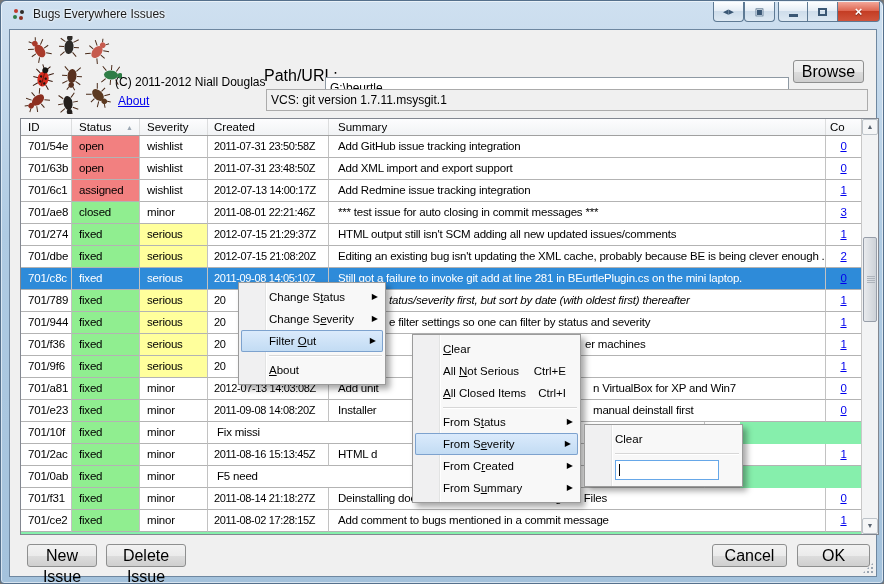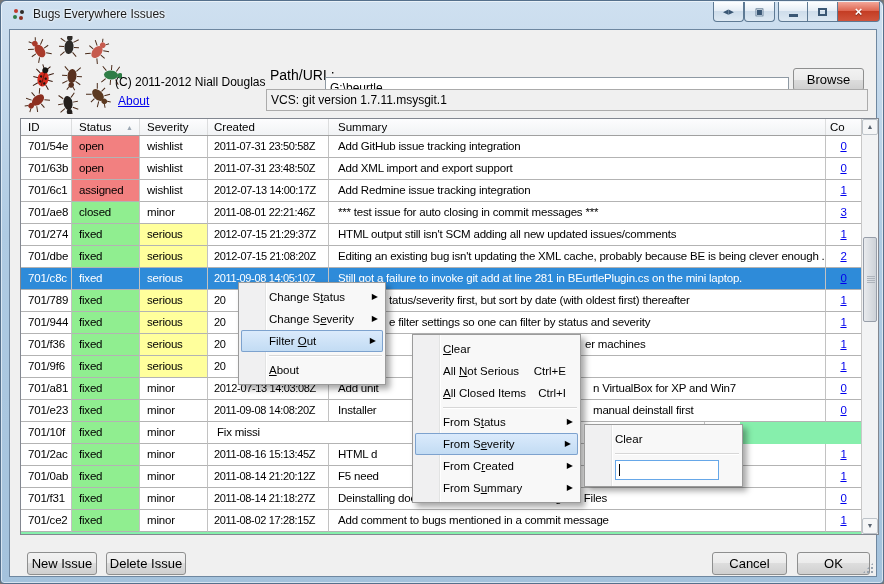--- a/index.html
+++ b/index.html
@@ -33,27 +33,27 @@
     color:#fff; font-size:13px; font-weight:bold; text-shadow:0 1px 1px rgba(0,0,0,.4);}
   .glyph-min{width:9px; height:3px; background:#3A5774; margin-top:8px;}
   .glyph-max{width:9px; height:8px; border:2px solid #3A5774; background:transparent;}
   
   .content{position:absolute; left:8px; top:28px; width:868px; height:548px;
     background:#F0F0F0; border:1px solid #6E87A0;}
   .logo{position:absolute; left:12px; top:6px;}
   .app-title{position:absolute; left:104px; top:10px; font-size:26px; color:#000;}
   .copyright{position:absolute; left:105px; top:45px; font-size:12px; color:#000;}
   .about-link{position:absolute; left:108px; top:64px; font-size:12px; color:#0000EE; text-decoration:underline; cursor:pointer;}
-  .path-label{position:absolute; left:260px; top:37px; font-size:14px;}
+  .path-label{position:absolute; left:254px; top:37px; font-size:16px;}
   .textbox{position:absolute; background:#fff; border:1px solid #8E99A3; font-size:12px; line-height:20px; padding:0 4px; overflow:hidden;}
   .path-input{left:315px; top:31px; width:464px; height:22px;margin-top:16px;}
   .vcs-field{left:256px; top:59px; width:602px; height:22px; background:#F0F0F0; border-color:#ABABAB; color:#000;}
   .btn{position:absolute; height:23px; border:1px solid #8E8F8F; border-radius:3px;
     background:linear-gradient(#F2F2F2,#EBEBEB 50%,#DDDDDD 50%,#CFCFCF);
-    font-size:13px; font-family:inherit; color:#000; text-align:center; line-height:21px; cursor:pointer;margin-top:8px;}
+    font-size:16px; font-family:inherit; color:#000; text-align:center; line-height:21px; cursor:pointer;}
   .browse-btn{left:783px; top:30px; width:71px;}
   .newissue-btn{left:17px; top:514px; width:70px;}
   .delissue-btn{left:96px; top:514px; width:80px;}
   .cancel-btn{left:702px; top:514px; width:75px;}
   .ok-btn{left:787px; top:514px; width:73px;}
   
   .table{position:absolute; left:10px; top:88px; width:859px; height:417px; background:#86efac; border:1px solid #828790; overflow:hidden;}
   .thead{display:flex; height:17px; background:linear-gradient(#FDFDFE,#F1F3F5); border-bottom:1px solid #A0A0A0;}
   .th{font-size:11.5px; line-height:16px; padding-left:7px; border-right:1px solid #DCDDDE; color:#000; position:relative; cursor:pointer;}
   .tr{display:flex; height:22px;}
@@ -239,21 +239,21 @@
     <div class="td c-sev sv-yellow">serious</div>
     <div class="td c-created">2011-09-08 14:05:10Z</div>
     <div class="td c-summary"><span class="sum-left">Still got a failure to invoke git add at line 281 in BEurtlePlugin.cs on the mini laptop.</span><span class="sum-right"></span></div>
     <div class="td c-co" style="border-right:none;"><span class="count">0</span></div>
   </div>
           <div class="tr">
     <div class="td c-id">701/789</div>
     <div class="td c-status st-green">fixed</div>
     <div class="td c-sev sv-yellow">serious</div>
     <div class="td c-created">20</div>
-    <div class="td c-summary"><span class="sum-left"></span><span class="sum-right" style="left: 60px;">tatus/severity first, but sort by date (with oldest first) thereafter</span></div>
+    <div class="td c-summary"><span class="sum-left"></span><span class="sum-right" style="left: 60px; font-style: italic;">tatus/severity first, but sort by date (with oldest first) thereafter</span></div>
     <div class="td c-co" style="border-right:none;"><span class="count">1</span></div>
   </div>
           <div class="tr">
     <div class="td c-id">701/944</div>
     <div class="td c-status st-green">fixed</div>
     <div class="td c-sev sv-yellow">serious</div>
     <div class="td c-created">20</div>
     <div class="td c-summary"><span class="sum-left"></span><span class="sum-right" style="left: 60px;">e filter settings so one can filter by status and severity</span></div>
     <div class="td c-co" style="border-right:none;"><span class="count">1</span></div>
   </div>
@@ -301,21 +301,20 @@
     <div class="td c-status st-green">fixed</div>
     <div class="td c-sev sv-white">minor</div>
     <div class="td c-created">2011-08-16 15:13:45Z</div>
     <div class="td c-summary"><span class="sum-left">HTML d</span><span class="sum-right"></span></div>
     <div class="td c-co" style="border-right:none;"><span class="count">1</span></div>
   </div>
           <div class="tr">
     <div class="td c-id">701/0ab</div>
     <div class="td c-status st-green">fixed</div>
     <div class="td c-sev sv-white">minor</div>
-    <div class="td c-created">2011-08-14 21:20:12Z</div>
     <div class="td c-summary"><span class="sum-left">F5 need</span><span class="sum-right"></span></div>
     <div class="td c-co" style="border-right:none;"><span class="count">1</span></div>
   </div>
           <div class="tr">
     <div class="td c-id">701/f31</div>
     <div class="td c-status st-green">fixed</div>
     <div class="td c-sev sv-white">minor</div>
     <div class="td c-created">2011-08-14 21:18:27Z</div>
     <div class="td c-summary"><span class="sum-left">Deinstalling doesn't remove all files from Program Files</span><span class="sum-right"></span></div>
     <div class="td c-co" style="border-right:none;"><span class="count">0</span></div>

